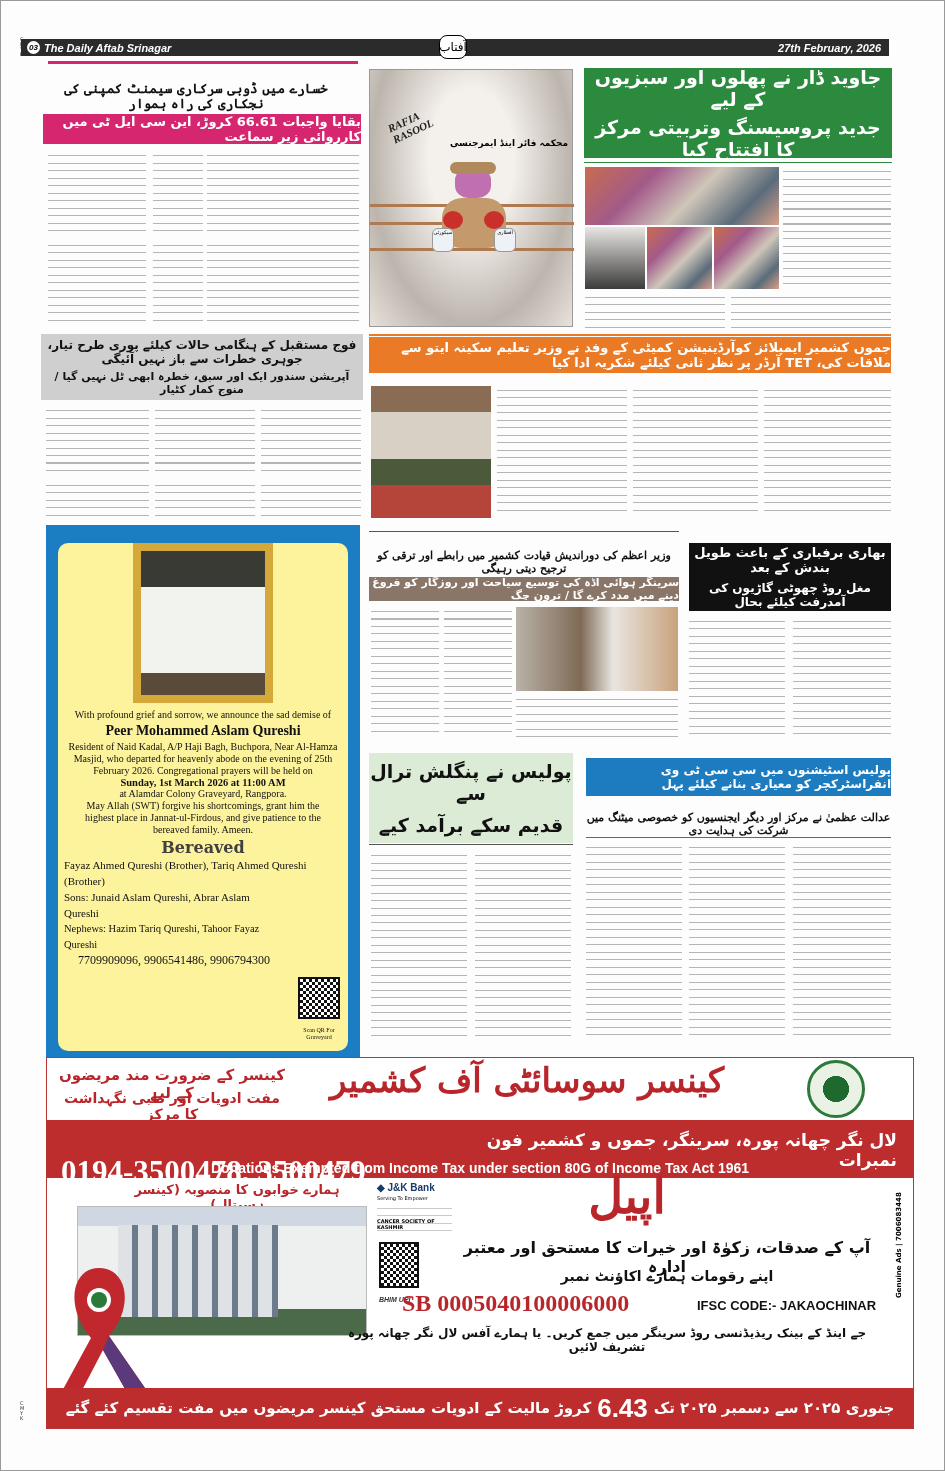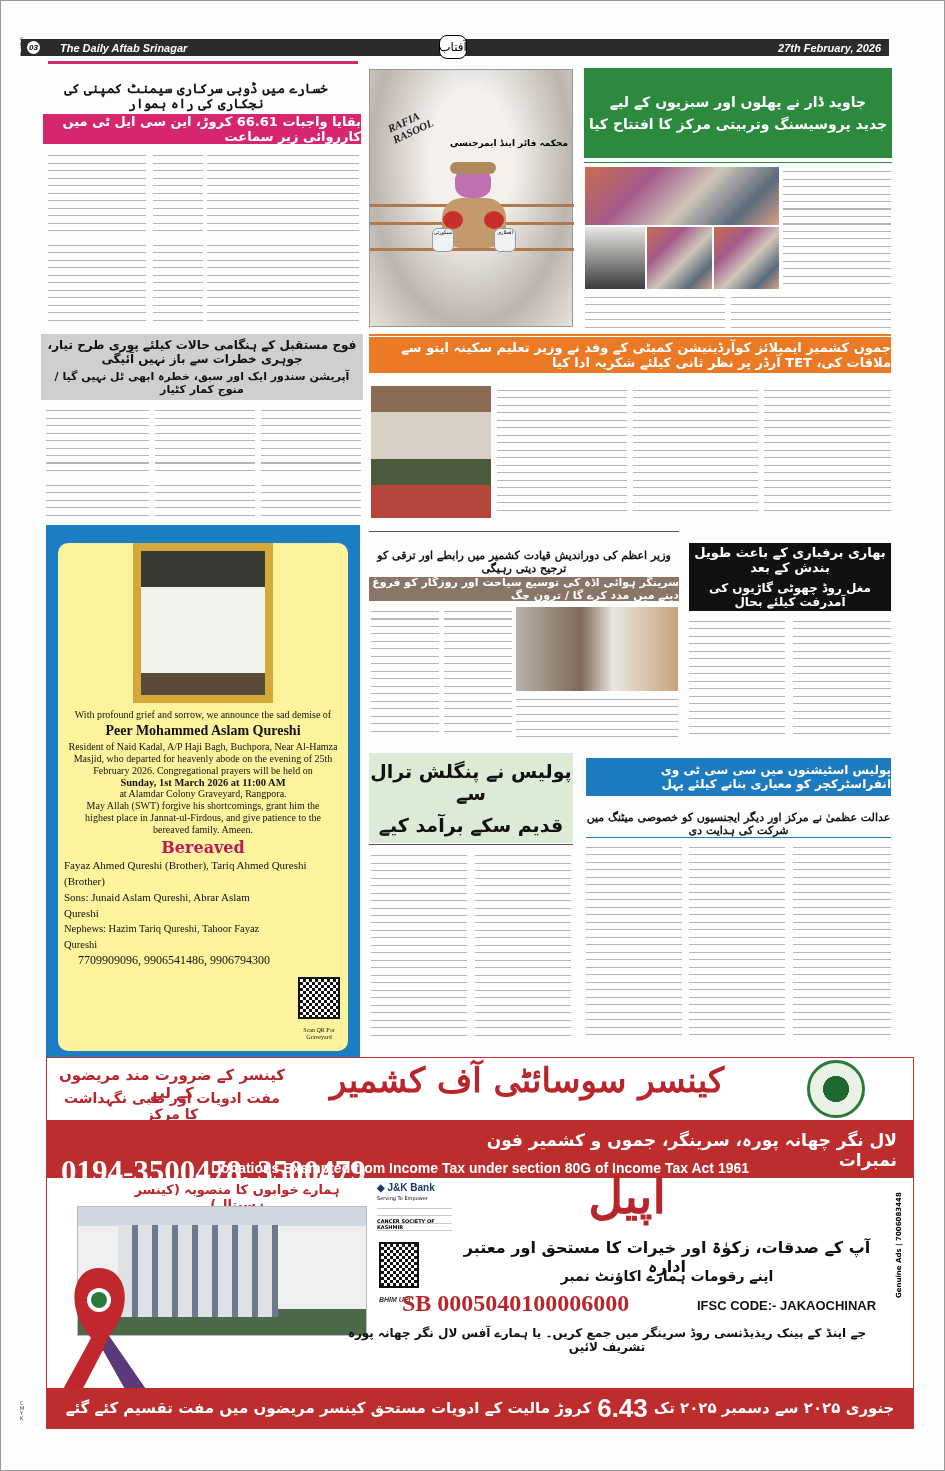--- a/index.html
+++ b/index.html
@@ -1,21 +1,21 @@
 <!DOCTYPE html>
 <html><head>
 <meta charset="utf-8">
 <style>
   * { box-sizing: border-box; margin: 0; padding: 0; }
   body { width: 945px; height: 1471px; background: #fdfdfd; font-family: "DejaVu Sans", sans-serif; position: relative; overflow: hidden; border: 1px solid #999; }
   .abs { position: absolute; }
   .rtl { direction: rtl; text-align: center; }
   
   .masthead { left: 20px; top: 38px; width: 868px; height: 17px; background: #2b2b2b; color: #fff; display: flex; align-items: center; justify-content: space-between; padding: 0 8px 0 6px; }
-  .masthead .left { display: flex; align-items: center; gap: 20px; font: italic bold 11px "Liberation Sans", sans-serif; }
+  .masthead .left { display: flex; align-items: center; gap: 4px; font: italic bold 11px "Liberation Sans", sans-serif; }
   .pg-num { width: 13px; height: 13px; border-radius: 50%; background: #fff; color: #000; font-size: 8px; display: flex; align-items: center; justify-content: center; font-weight: bold; }
   .logo-badge { position: absolute; left: 418px; top: -4px; width: 28px; height: 24px; border: 1px solid #000; border-radius: 8px; background: #fff; color: #000; font-size: 12px; display: flex; align-items: center; justify-content: center; font-family: "DejaVu Serif", serif; }
   .masthead .date { font: italic bold 11px "Liberation Sans", sans-serif; }
   .cmyk { font-size: 5px; line-height: 5px; width: 5px; color: #333; }
   
   .col-text { background: repeating-linear-gradient(to bottom, transparent 0 4px, #7a7a7a 4px 5px, transparent 5px 7.5px); opacity: .55; }
   .headline-plain { color: #111; font-family: "DejaVu Serif", serif; font-weight: bold; }
   
   .pink-bar { background: #d6266f; color: #fff; font-weight: bold; display: flex; align-items: center; justify-content: center; direction: rtl; }
   .green-box { background: #2b8a3e; color: #fff; font-weight: bold; direction: rtl; text-align: center; display: flex; flex-direction: column; justify-content: center; gap: 6px; }
@@ -28,21 +28,21 @@
   .photo { background: linear-gradient(135deg, #c96c4e, #a35a8a 30%, #cfc6b9 55%, #5a6b7a 80%, #d9a08a); }
   .cartoon { background: radial-gradient(ellipse at 50% 35%, #f4f0ec 0 30%, #bcb5ad 70%, #e8e2da); border: 1px solid #999; }
   
   .obit { left: 45px; top: 524px; width: 314px; height: 532px; background: #1b7ec2; padding: 12px; }
   .obit-inner { width: 100%; height: 100%; background: #fdf39c; border-radius: 10px; position: relative; text-align: center; font-family: "Liberation Serif", serif; color: #111; }
   .obit-title { font: bold 40px "DejaVu Serif", serif; color: #2e3f93; letter-spacing: 1px; padding-top: 4px; text-shadow: 1px 1px 0 #111; }
   .obit-photo { width: 140px; height: 160px; margin: 6px auto 0; border: 8px solid #d4a93a; background: linear-gradient(180deg, #3a3a34 0 25%, #f2f2ee 25% 85%, #5a4a3a 85%); }
   .obit-p { font-size: 10px; line-height: 12px; }
   .obit-name { font: bold 14px "Liberation Serif", serif; margin: 2px 0; }
   .obit-bold { font-weight: bold; font-size: 10.5px; }
-  .bereaved { font: bold 16px "DejaVu Serif", serif; color: #be185d; margin-top: 2px; }
+  .bereaved { font: bold 16px "DejaVu Serif", serif; color: #404040; margin-top: 2px; }
   .obit-left { text-align: left; font-size: 11px; line-height: 16px; padding-left: 6px; }
   .obit-phones { font-size: 12px; padding-left: 20px; text-align: left; }
   .qr { background: repeating-conic-gradient(#111 0 25%, #fff 0 50%) 0 0/6px 6px; border: 2px solid #111; }
   
   .ad { left: 45px; top: 1056px; width: 868px; height: 372px; background: #fff; border: 1px solid #b33; }
   .ad-red { color: #b8252a; }
   .ad-band { background: #be2d2d; color: #fff; }
 </style>
 </head>
 <body>
@@ -74,21 +74,21 @@
   <div class="abs" style="left:0;top:178px;width:204px;height:3px;background:#b07a50;"></div>
   <div class="abs" style="left:85px;top:98px;width:36px;height:30px;border-radius:40%;background:#c06fb0;"></div>
   <div class="abs" style="left:80px;top:92px;width:46px;height:12px;border-radius:8px;background:#b08a5c;"></div>
   <div class="abs" style="left:72px;top:128px;width:64px;height:50px;border-radius:20px;background:#c49a6c;"></div>
   <div class="abs" style="left:73px;top:141px;width:20px;height:18px;border-radius:50%;background:#c9302c;"></div>
   <div class="abs" style="left:114px;top:141px;width:20px;height:18px;border-radius:50%;background:#c9302c;"></div>
   <div class="abs" style="left:62px;top:158px;width:22px;height:24px;border-radius:6px;background:#eef2f7;border:1px solid #999;font-size:5px;text-align:center;">سیکورٹی</div>
   <div class="abs" style="left:124px;top:158px;width:22px;height:24px;border-radius:6px;background:#eef2f7;border:1px solid #999;font-size:5px;text-align:center;">افطاری</div>
 </div>
 
-<div class="abs green-box" style="left:583px;top:67px;width:308px;height:90px;font-size:14px;">
+<div class="abs green-box" style="left:583px;top:67px;width:308px;height:90px;font-size:19px;">
   <div>جاوید ڈار نے پھلوں اور سبزیوں کے لیے</div>
   <div>جدید پروسیسنگ وتربیتی مرکز کا افتتاح کیا</div>
 </div>
 <div class="abs" style="left:583px;top:161px;width:308px;height:1px;background:#2b8a3e;"></div>
 <div class="abs photo" style="left:584px;top:166px;width:194px;height:58px;"></div>
 <div class="abs photo" style="left:584px;top:226px;width:60px;height:62px;background:linear-gradient(#e9e7e3,#3b3b3b);"></div>
 <div class="abs photo" style="left:646px;top:226px;width:65px;height:62px;"></div>
 <div class="abs photo" style="left:713px;top:226px;width:65px;height:62px;"></div>
 <div class="abs col-text" style="left:782px;top:166px;width:108px;height:122px;"></div>
 <div class="abs col-text" style="left:584px;top:292px;width:140px;height:36px;"></div>

